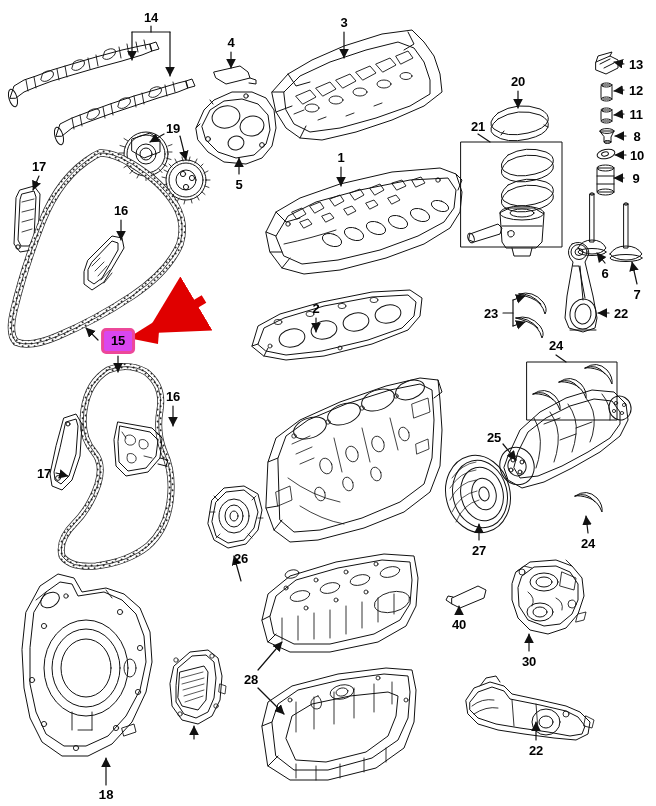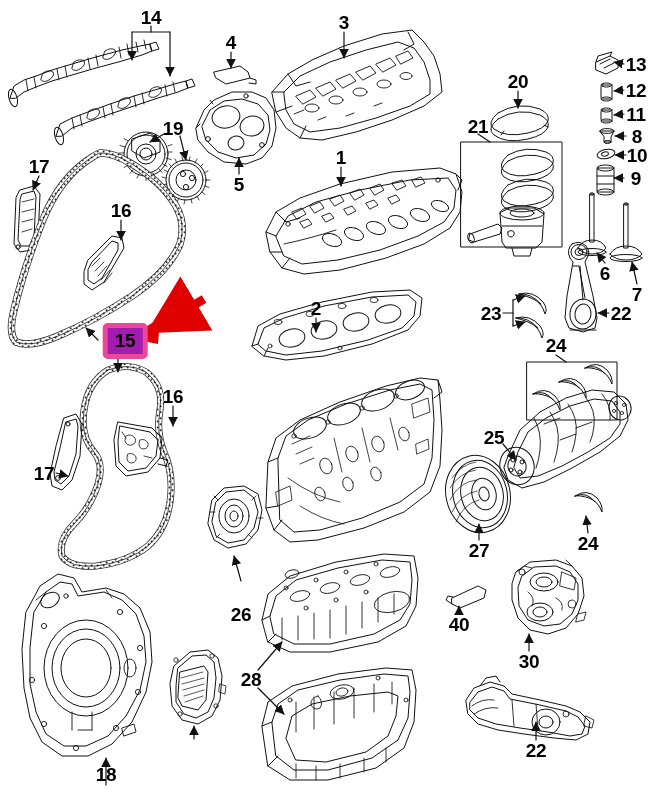--- a/index.html
+++ b/index.html
@@ -23,34 +23,33 @@
     left: 0;
     top: 0;
     width: 656px;
     height: 806px;
     display: block;
   }
   .callout-label {
     position: absolute;
     font-family: "Liberation Sans", sans-serif;
     font-weight: bold;
-    font-size: 19px;
+    font-size: 13px;
     line-height: 1;
     color: #000000;
     white-space: nowrap;
     transform: translate(-50%, -50%);
     letter-spacing: -0.3px;
   }
   .callout-label.highlighted {
-    border: 5px solid #ec4899;
+    border: 3px solid #ec4899;
     border-radius: 5px;
     padding: 3px 7px 4px 7px;
-    background: #a21caf;
+    background: #d946ef;
     box-sizing: border-box;
-    margin-left: 7px;
   }
 </style>
 </head>
 <body>
 
 <div id="diagram-root">
 
   <svg id="parts-svg" viewBox="0 0 656 806">
     <defs>
       <marker id="arrowBlack" markerWidth="9" markerHeight="9" refX="7.5" refY="4" orient="auto">
@@ -788,22 +787,22 @@
       <div class="callout-label" style="left: 316px; top: 308px;">2</div>
       <div class="callout-label" style="left: 491px; top: 313px;">23</div>
       <div class="callout-label" style="left: 621px; top: 313px;">22</div>
       <div class="callout-label highlighted" style="left: 118px; top: 341px;">15</div>
       <div class="callout-label" style="left: 556px; top: 345px;">24</div>
       <div class="callout-label" style="left: 173px; top: 396px;">16</div>
       <div class="callout-label" style="left: 494px; top: 437px;">25</div>
       <div class="callout-label" style="left: 44px; top: 473px;">17</div>
       <div class="callout-label" style="left: 588px; top: 543px;">24</div>
       <div class="callout-label" style="left: 479px; top: 550px;">27</div>
-      <div class="callout-label" style="left: 241px; top: 614px;">26</div>
+      <div class="callout-label" style="left: 241px; top: 558px;">26</div>
       <div class="callout-label" style="left: 459px; top: 624px;">40</div>
       <div class="callout-label" style="left: 529px; top: 661px;">30</div>
       <div class="callout-label" style="left: 251px; top: 679px;">28</div>
       <div class="callout-label" style="left: 194px; top: 787px; margin-top: 40px;">32</div>
       <div class="callout-label" style="left: 536px; top: 750px;">22</div>
-      <div class="callout-label" style="left: 106px; top: 774px;">18</div>
+      <div class="callout-label" style="left: 106px; top: 795px; font-family: Liberation Mono, monospace;">18</div>
     </div>
 
 </div>
 
 </body></html>

